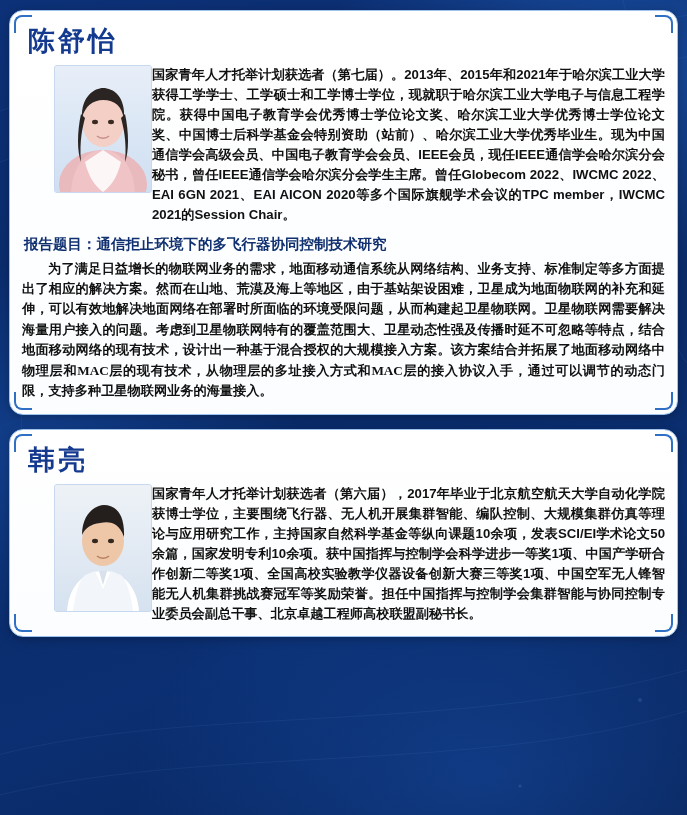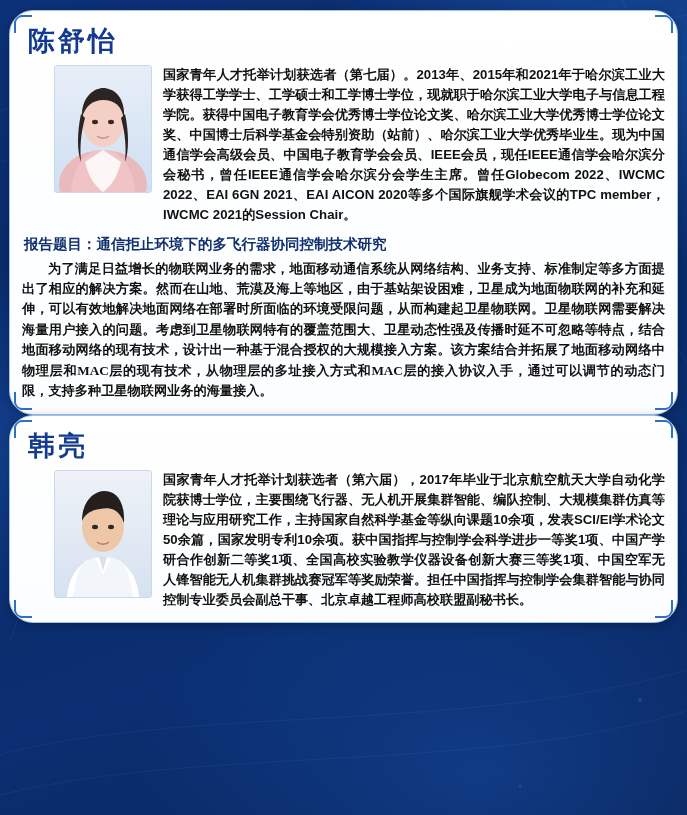--- a/index.html
+++ b/index.html
@@ -33,22 +33,23 @@
   .page {
     position: relative;
     padding: 10px 9px;
     box-sizing: border-box;
     height: 815px;
   }
   .card {
     position: relative;
     background: linear-gradient(180deg, #ffffff 0%, #fbfdff 100%);
     border: 1px solid #9fc3ec;
-    border-radius: 24px;
+    border-radius: 14px;
     box-shadow: 0 2px 10px rgba(0,0,0,0.25);
+    margin-bottom: 14px;
     overflow: hidden;
   }
   .card-inner {
     padding: 10px 12px 12px 12px;
   }
   .name-row {
     display: flex;
     align-items: baseline;
     gap: 10px;
     padding: 2px 2px 6px 6px;
@@ -63,21 +64,21 @@
   }
   .affil {
     font-size: 15.5px;
     font-weight: bold;
     color: #16317a;
     letter-spacing: 0.2px;
     line-height: 1.3;
   }
   .body-row {
     display: flex;
-    gap: 11px;
+    gap: 0;
     align-items: flex-start;
     padding-left: 32px;
   }
   .photo {
     width: 96px;
     height: 126px;
     flex: 0 0 96px;
     border: 1px solid #c8d8ef;
     border-radius: 3px;
     overflow: hidden;

